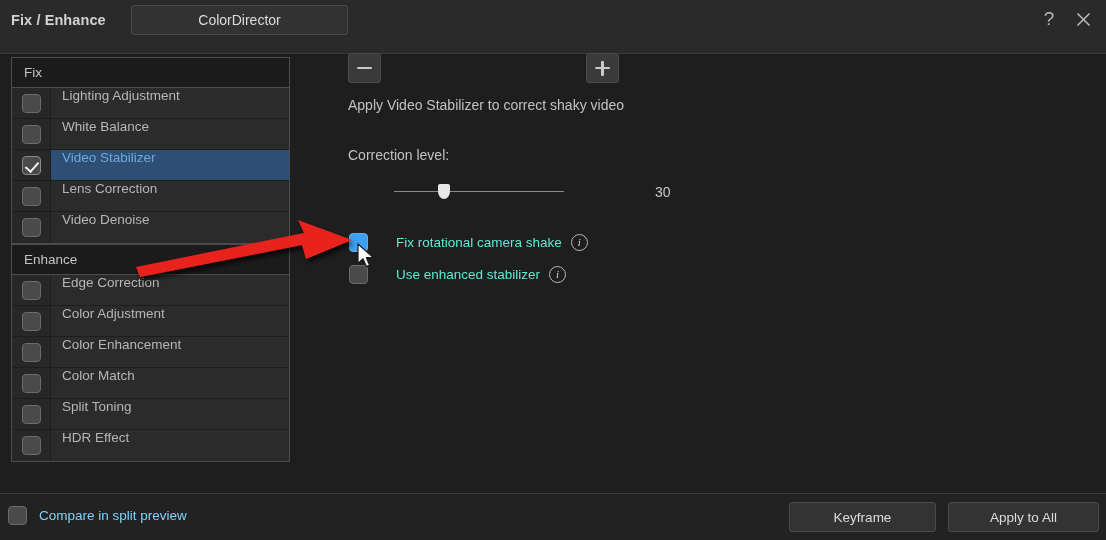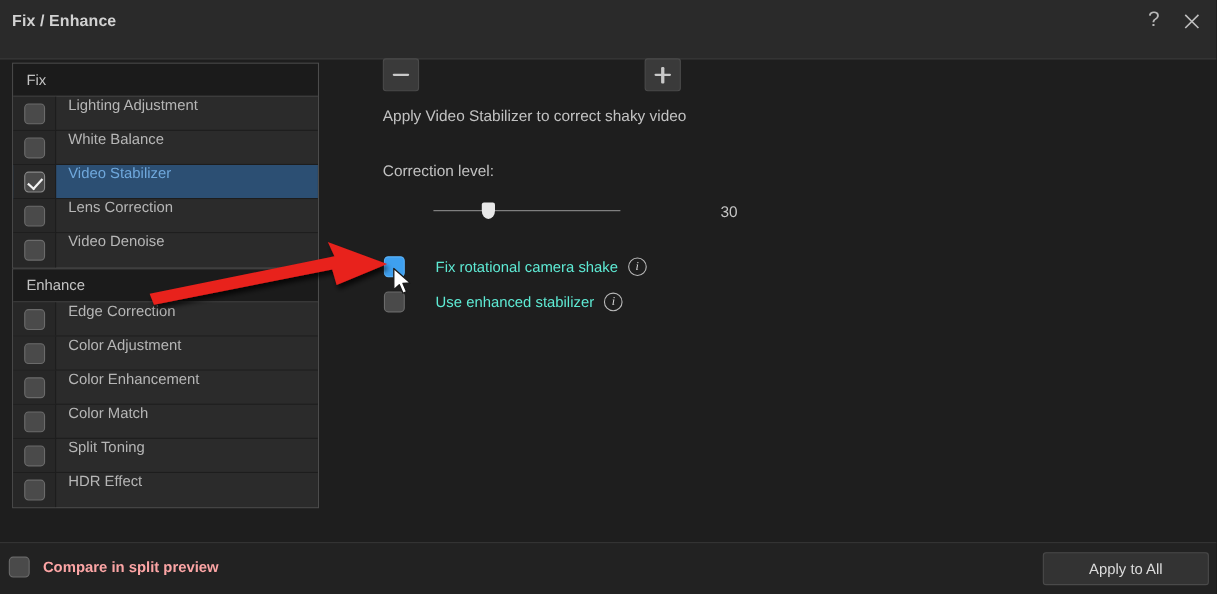--- a/index.html
+++ b/index.html
@@ -262,23 +262,22 @@
   .compare-row {
     position: absolute;
     left: 8px; top: 12px;
     display: flex;
     align-items: center;
     cursor: pointer;
   }
   .compare-label {
     margin-left: 12px;
     font-size: 13.5px;
-    color: #fca5a5;
+    color: #7dd3fc;
     white-space: nowrap;
-    font-weight: bold;
   }
   .foot-btn {
     position: absolute;
     top: 8px;
     height: 30px;
     background: #333333;
     border: 1px solid #4a4a4a;
     border-radius: 3px;
     color: #dcdcdc;
     font-size: 13.5px;
@@ -290,20 +289,23 @@
   .foot-btn.keyframe  { left: 789px; width: 147px; }
   .foot-btn.applyall  { left: 948px; width: 151px; }
 </style>
 </head>
 <body>
 
 <div class="app">
 
   <div class="titlebar">
     <div class="title-text">Fix / Enhance</div>
+    <div class="tab-button">
+      <span>ColorDirector</span>
+    </div>
     <div class="win-btn help">?</div>
     <div class="win-btn close">
       <svg width="15" height="15" viewBox="0 0 15 15" aria-hidden="true">
         <line x1="1.5" y1="1.5" x2="13.5" y2="13.5" stroke="#c0c0c0" stroke-width="1.4"></line>
         <line x1="13.5" y1="1.5" x2="1.5" y2="13.5" stroke="#c0c0c0" stroke-width="1.4"></line>
       </svg>
     </div>
   </div>
 
   <div class="left-panel">
@@ -436,18 +438,21 @@
   <svg class="cursor-svg" viewBox="0 0 20 28">
     <path d="M1,1 L1,20.5 L6,15.8 L9.4,23.6 L12.6,22.2 L9.3,14.6 L16,14.3 Z" fill="#ffffff" stroke="#1a1a1a" stroke-width="1.2" stroke-linejoin="round"></path>
   </svg>
 
   <div class="footer-sep"></div>
   <div class="footer">
     <div class="compare-row">
       <span class="cbox"></span>
       <span class="compare-label">Compare in split preview</span>
     </div>
+    <div class="foot-btn keyframe">
+      <span>Keyframe</span>
+    </div>
     <div class="foot-btn applyall">
       <span>Apply to All</span>
     </div>
   </div>
 
 </div>
 
 </body></html>

